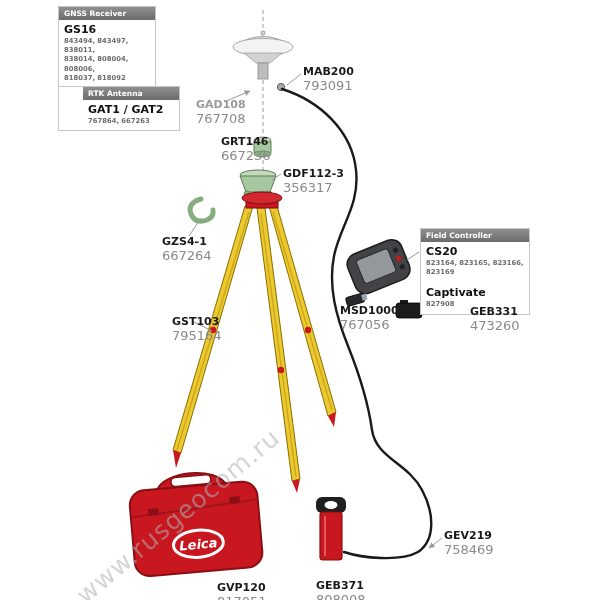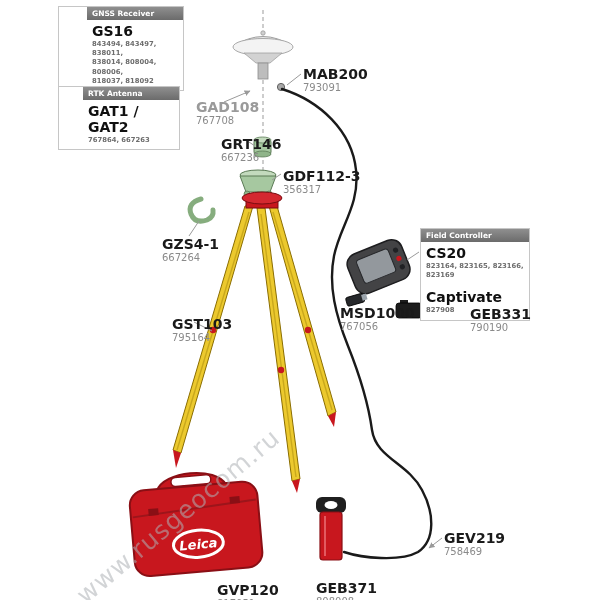--- a/index.html
+++ b/index.html
@@ -1,28 +1,28 @@
 <!DOCTYPE html>
 <html><head>
 <meta charset="utf-8">
 <style>
   html,body{margin:0;padding:0;background:#fff;}
   body{font-family:"DejaVu Sans","Liberation Sans",sans-serif;}
   .stage{position:relative;width:600px;height:600px;background:#ffffff;overflow:hidden;}
   .stage svg{position:absolute;left:0;top:0;}
 
   .plabel{position:absolute;line-height:1.15;white-space:nowrap;}
-  .plabel .pn{font-size:14px;font-weight:700;color:#1a1a1a;}
-  .plabel .num{font-size:10px;color:#8a8a8a;}
+  .plabel .pn{font-size:11px;font-weight:700;color:#1a1a1a;}
+  .plabel .num{font-size:13px;color:#8a8a8a;}
   .plabel.muted .pn{color:#9a9a9a;font-weight:600;}
 
   .info-box{position:absolute;border:1px solid #c6c6c6;background:#fff;}
   .info-box .hd{background:linear-gradient(#8f8f8f,#6b6b6b);color:#fff;font-size:7.5px;font-weight:700;padding:2px 5px;}
   .info-box .bd{padding:3px 5px 4px;}
-  .info-box .model{font-size:14px;font-weight:700;color:#101010;margin-bottom:1px;}
+  .info-box .model{font-size:11px;font-weight:700;color:#101010;margin-bottom:1px;}
   .info-box .nums{font-size:6.8px;color:#6d6d6d;font-weight:600;line-height:1.35;}
   .info-box .model.sub{margin-top:9px;}
 
   .watermark{position:absolute;left:80px;top:584px;transform:rotate(-40deg);transform-origin:0 50%;
              font-size:25px;color:#aeb2b6;opacity:.55;letter-spacing:1px;white-space:nowrap;}
   .leica-text{font-family:"DejaVu Sans","Liberation Sans",sans-serif;font-style:italic;font-weight:700;
               font-size:13px;fill:#ffffff;text-anchor:middle;}
 </style>
 </head>
 <body>
@@ -145,21 +145,21 @@
       <line x1="189" y1="236" x2="199" y2="221"></line>
       <line x1="194" y1="322" x2="212" y2="331"></line>
       <line x1="419" y1="252" x2="407" y2="260"></line>
       <line x1="423" y1="311" x2="420" y2="309"></line>
       <line x1="442" y1="538" x2="429" y2="548" marker-end="url(#arr)"></line>
     </g>
   </svg>
 
   <div class="watermark">www.rusgeocom.ru</div>
 
-  <div class="info-box" style="left:58px;top:6px;width:96px;padding-left:28px;">
+  <div class="info-box" style="left:58px;top:6px;width:96px;">
     <div class="hd">GNSS Receiver</div>
     <div class="bd">
       <div class="model">GS16</div>
       <div class="nums">843494, 843497, 838011,</div>
       <div class="nums">838014, 808004, 808006,</div>
       <div class="nums">818037, 818092</div>
     </div>
   </div>
 
   <div class="info-box" style="left:58px;top:86px;width:96px;padding-left:24px;">
@@ -211,21 +211,21 @@
     <div class="num">795164</div>
   </div>
 
   <div class="plabel" style="left:340px;top:305px;">
     <div class="pn">MSD1000</div>
     <div class="num">767056</div>
   </div>
 
   <div class="plabel" style="left:426px;top:306px;margin-left:44px;">
     <div class="pn">GEB331</div>
-    <div class="num">790190</div>
+    <div class="num">473260</div>
   </div>
 
   <div class="plabel" style="left:444px;top:530px;">
     <div class="pn">GEV219</div>
     <div class="num">758469</div>
   </div>
 
   <div class="plabel" style="left:316px;top:580px;">
     <div class="pn">GEB371</div>
     <div class="num">808008</div>

